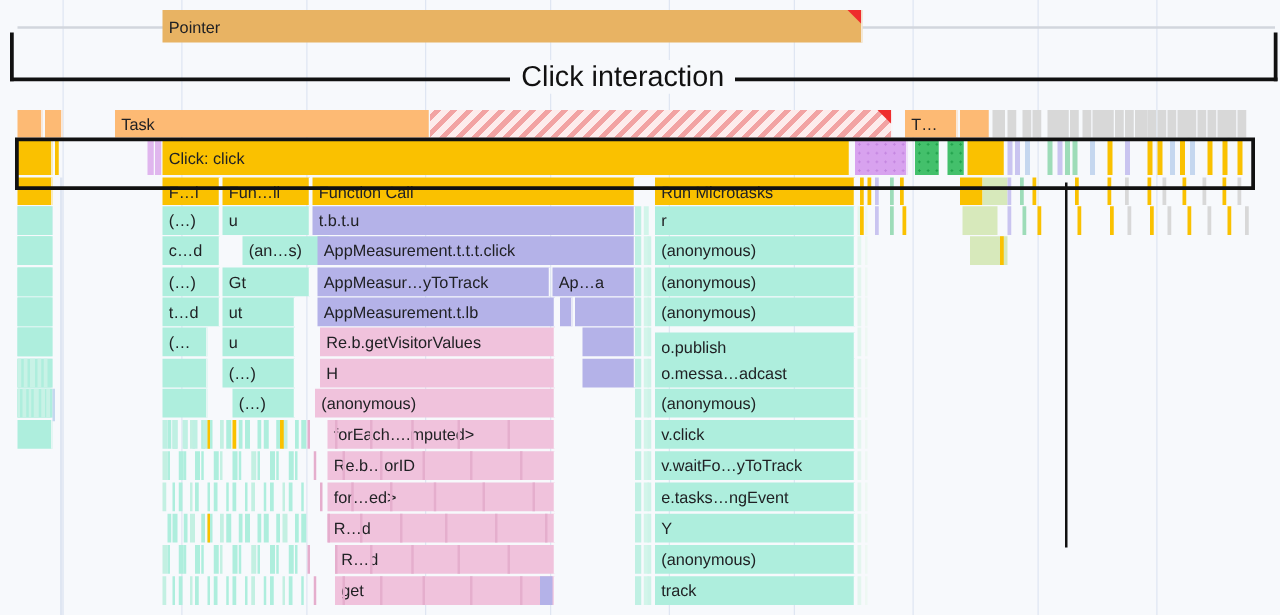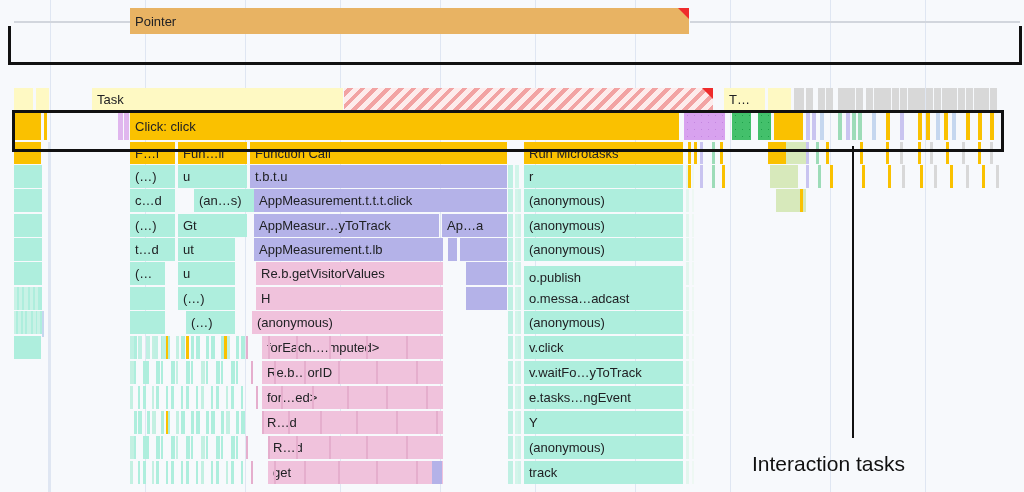--- a/index.html
+++ b/index.html
@@ -19,21 +19,21 @@
   .ruler{position:absolute;height:2px;background:#d2d6dd;}
 
   
   .bar{position:absolute;box-sizing:border-box;overflow:hidden;
        white-space:nowrap;font-size:13px;color:#202124;
        line-height:1;display:flex;align-items:center;
        border-right:1px solid #f7f9fc;}
   .bar .lbl{padding-left:5px;}
 
   .c-pointer{background:#e8b363;}
-  .c-task   {background:#fef9c3;}
+  .c-task   {background:#fdba74;}
   .c-yellow {background:#fac100;}
   .c-purple {background:#b4b2e8;}
   .c-pink   {background:#f0c2dc;}
   .c-teal   {background:#aeeedd;}
   .c-mint   {background:#43c06b;}
   .c-violet {background:#d8a2ef;}
   .c-blue   {background:#c5d7ef;}
 
   
   .hatched{
@@ -565,18 +565,18 @@
       <div class="abs" style="left: 950px; top: 165px; width: 3px; height: 23px; background: rgb(250, 193, 0);"></div>
       <div class="abs" style="left: 966px; top: 165px; width: 3px; height: 23px; background: rgb(216, 216, 216);"></div>
       <div class="abs" style="left: 982px; top: 165px; width: 3px; height: 23px; background: rgb(250, 193, 0);"></div>
       <div class="abs" style="left: 996px; top: 165px; width: 3px; height: 23px; background: rgb(216, 216, 216);"></div>
       <div class="abs" style="left: 118px; top: 112px; width: 5px; height: 28px; background: rgb(224, 182, 238);"></div>
       <div class="abs" style="left: 124px; top: 112px; width: 5px; height: 28px; background: rgb(224, 182, 238);"></div>
       <div class="abs" style="left: 44px; top: 112px; width: 3px; height: 28px; background: rgb(250, 193, 0);"></div>
     </div>
 
   <div class="bracket" style="left:8px;top:26px;width:1008px;height:36px;"></div>
+  <div class="anno-label" style="left:408px;top:48px;">Click interaction</div>
 
   <div class="boxout" style="left:12px;top:110px;width:986px;height:36px;"></div>
   <div class="vline" style="left:852px;top:146px;height:292px;"></div>
-  <div class="anno-bottom" style="left:752px;top:452px;">Interaction tasks</div>
 
 </div>
 
 </body></html>

